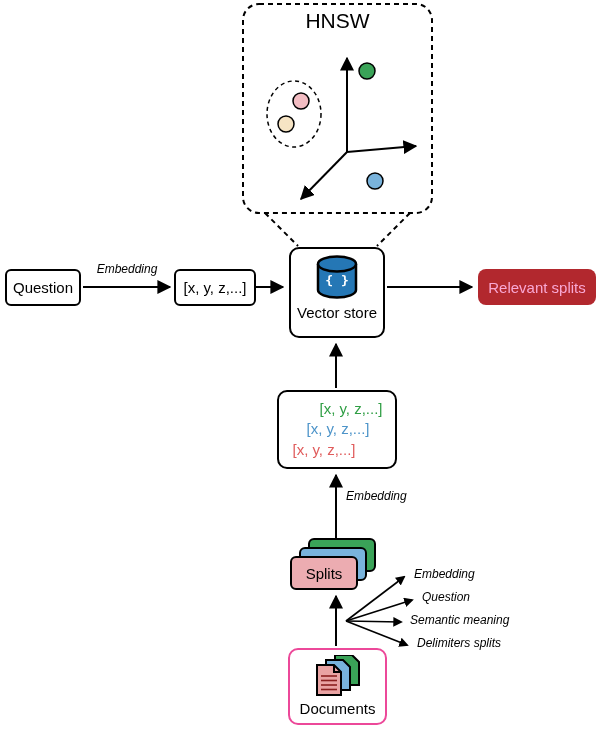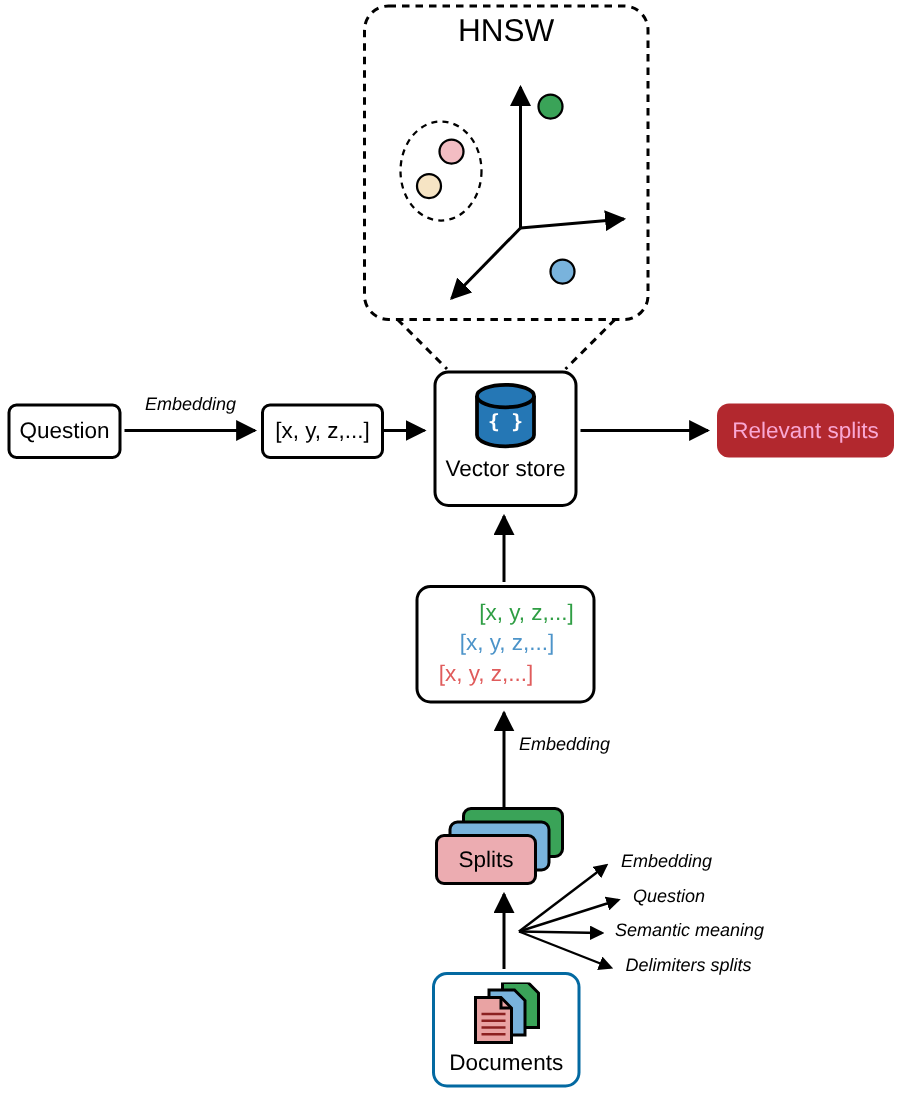--- a/index.html
+++ b/index.html
@@ -31,21 +31,21 @@
   .emb-line-1 { transform:translateX(14px); }
   .emb-line-2 { transform:translateX(1px); }
   .emb-line-3 { transform:translateX(-13px); }
   .splits-stack { position:absolute; left:290px; top:538px; width:86px; height:52px; }
   .split-layer { position:absolute; width:68px; height:34px; border:2px solid #000; border-radius:6px; }
   .split-back  { left:18px; top:0; }
   .split-mid   { left:9px;  top:9px; }
   .split-front { left:0;    top:18px; display:flex; align-items:center; justify-content:center;
                  font-size:15px; z-index:3; }
   .docs { position:absolute; left:288px; top:648px; width:99px; height:77px;
-          border:2px solid #0369a1; border-radius:10px; background:#fff;
+          border:2px solid #ec4899; border-radius:10px; background:#fff;
           display:flex; flex-direction:column; align-items:center; justify-content:flex-start;
           padding-top:5px; }
   .docs-label { font-size:15px; margin-top:1px; }
   .brace-text { fill:#fff; font-weight:bold; font-size:13px;
                 font-family:"DejaVu Sans Mono","Liberation Mono",monospace; }
 </style>
 </head>
 <body>
 
 <div class="canvas">

